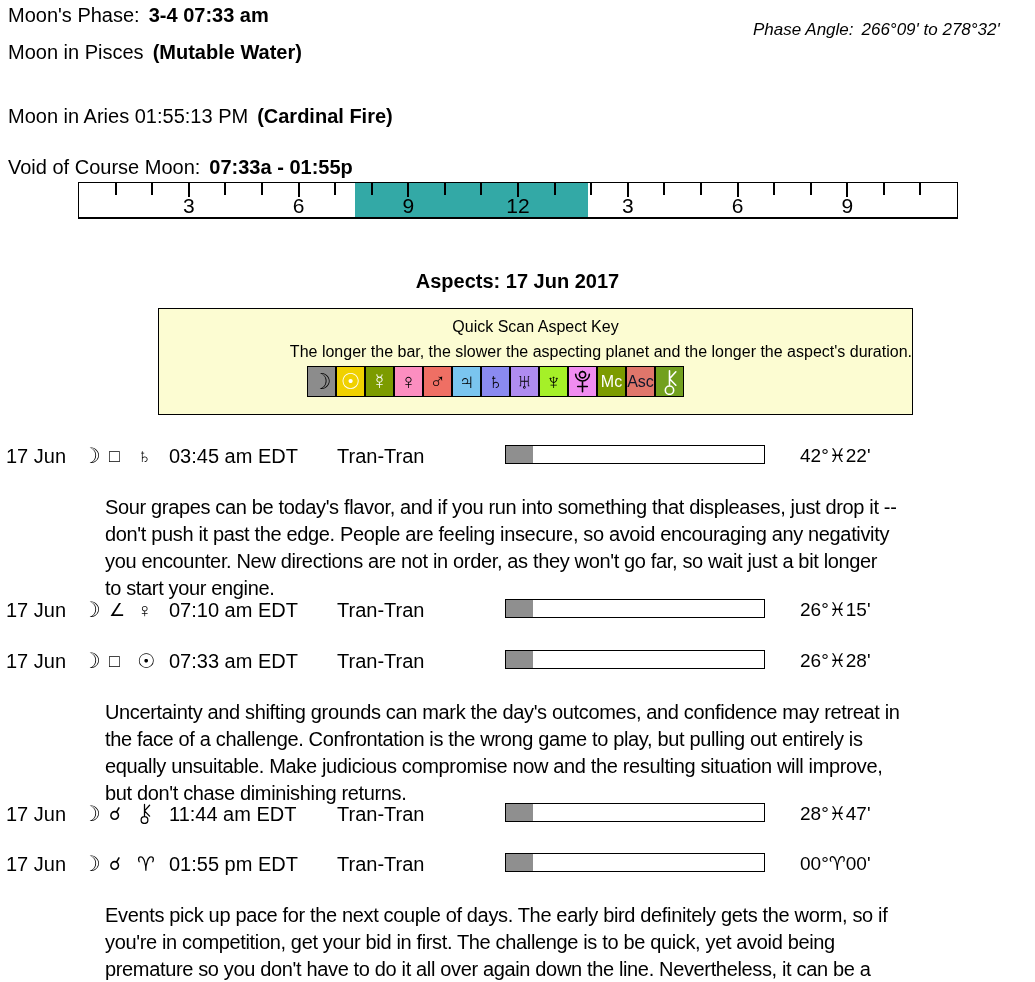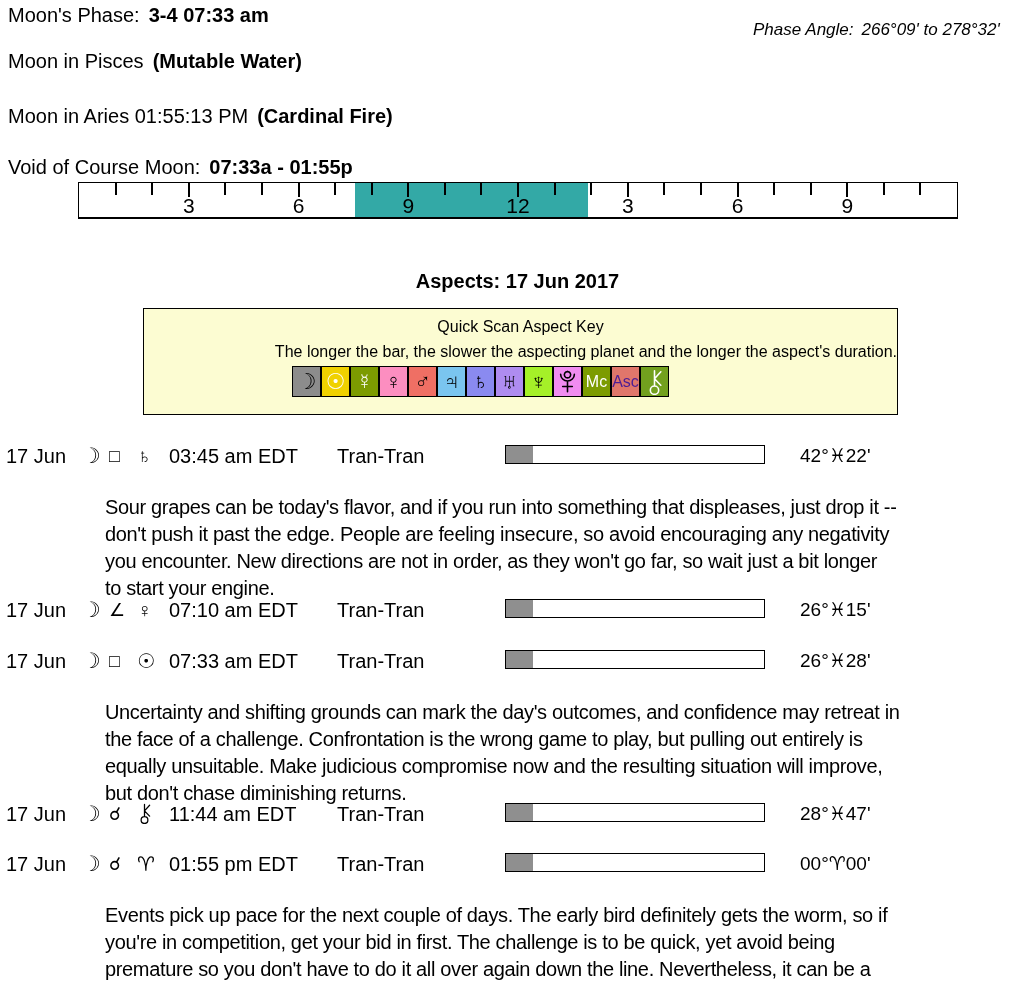--- a/index.html
+++ b/index.html
@@ -17,21 +17,21 @@
   
   .ruler{position:absolute;left:78px;top:182px;width:878px;height:34px;
          border:1px solid #000;border-bottom-width:2px;background:#fff;}
   .ruler .hl{position:absolute;top:0;bottom:0;}
   .ruler .tick{position:absolute;top:0;width:2px;background:#000;}
   .ruler .num{position:absolute;bottom:0;width:40px;margin-left:-20px;
               text-align:center;font-size:21px;line-height:22px;}
   
   .aspects-title{position:absolute;top:270px;left:0;width:1035px;text-align:center;
                  font-size:20px;font-weight:bold;}
-  .key-box{position:absolute;left:143px;top:308px;width:753px;height:105px;
+  .key-box{position:absolute;left:158px;top:308px;width:753px;height:105px;
            background:#FCFCD2;border:1px solid #000;}
   .key-title{margin-top:9px;text-align:center;font-size:16px;}
   .key-sub{margin-top:7px;text-align:right;font-size:16px;}
   .key-strip{margin-top:5px;margin-left:148px;display:flex;}
   .key-cell{width:27px;height:29px;border:1px solid #000;display:flex;
             align-items:center;justify-content:center;flex:none;}
   .key-cell .g{font-size:22px;line-height:1;}
   .key-cell .g.txt{font-size:16px;}
   
   .aspect-row{position:absolute;left:0;width:1035px;}
@@ -54,21 +54,21 @@
 </style>
 </head>
 <body>
 
 <div class="hline" style="top:4px">
   <span class="lbl">Moon's Phase:</span><span class="val">3-4 07:33 am</span>
 </div>
 <div class="phase-angle">
   <span class="lbl">Phase Angle:</span><span class="val">266°09' to 278°32'</span>
 </div>
-<div class="hline" style="top:50px">
+<div class="hline" style="top:41px">
   <span class="lbl">Moon in Pisces</span><span class="val">(Mutable Water)</span>
 </div>
 <div class="hline" style="top:105px">
   <span class="lbl">Moon in Aries 01:55:13 PM</span><span class="val">(Cardinal Fire)</span>
 </div>
 <div class="hline" style="top:156px">
   <span class="lbl">Void of Course Moon:</span><span class="val">07:33a -  01:55p</span>
 </div>
 
 <div class="ruler" id="ruler">
@@ -142,21 +142,21 @@
         <svg viewBox="0 0 20 28" width="19" height="26" class="gsvg">
           <g stroke="#000000" stroke-width="1.7" fill="none" stroke-linecap="round">
             <path d="M10 2.8 A3.4 3.4 0 1 1 9.99 2.8 M2.6 5.6 A7.4 7.4 0 0 0 17.4 5.6 M10 13 L10 24.5 M4.8 18.8 L15.2 18.8"></path>
           </g>
         </svg>
       </div>
       <div class="key-cell" style="background: rgb(124, 155, 0);">
         <span class="g txt" style="color: rgb(255, 255, 255);">Mc</span>
       </div>
       <div class="key-cell" style="background: rgb(224, 118, 107);">
-        <span class="g txt" style="color: #4c1d95;">Asc</span>
+        <span class="g txt" style="color: #0f172a;">Asc</span>
       </div>
       <div class="key-cell" style="background: rgb(114, 160, 30);">
         <svg viewBox="0 0 20 28" width="19" height="26" class="gsvg">
           <g stroke="#FFFFFF" stroke-width="1.7" fill="none" stroke-linecap="round">
             <path d="M10 22.8 m-4.5 0 a4.5 4.5 0 1 0 9 0 a4.5 4.5 0 1 0 -9 0 M10 2 L10 18.3 M10 10.5 L16.8 3 M10 10.5 L16.8 17.5"></path>
           </g>
         </svg>
       </div>
     </div>
 </div>

